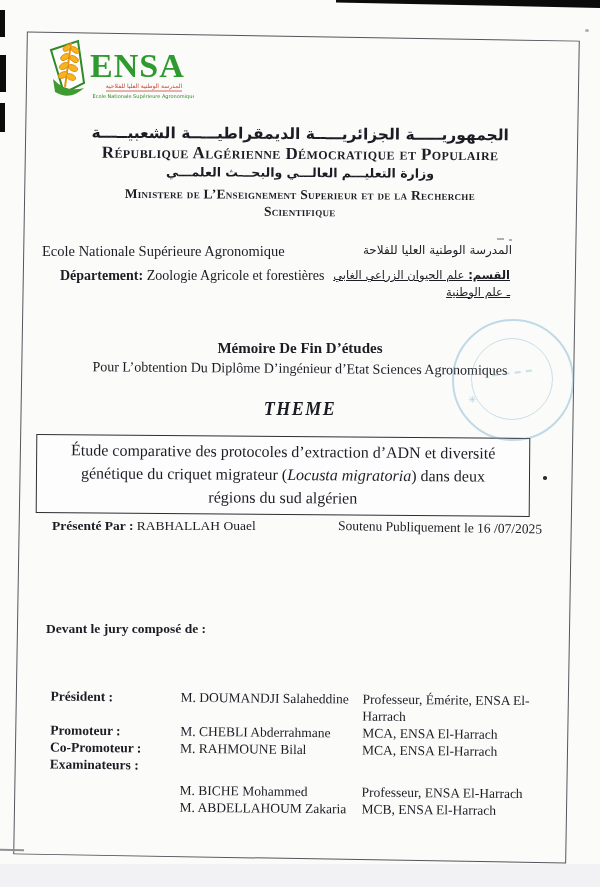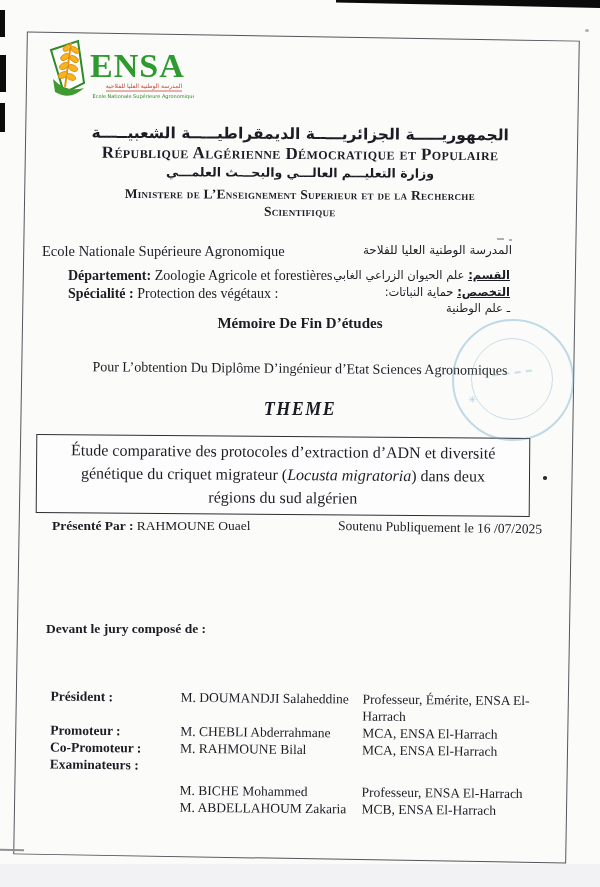--- a/index.html
+++ b/index.html
@@ -22,29 +22,29 @@
   .h-ar1{font-family:"DejaVu Sans",sans-serif;font-weight:700;font-size:15.5px;line-height:20px;}
   .h-fr1{font-weight:700;font-size:17px;font-variant:small-caps;letter-spacing:.4px;line-height:20px;}
   .h-ar2{font-family:"DejaVu Sans",sans-serif;font-weight:700;font-size:12.5px;line-height:17px;}
   .h-fr2{font-weight:700;font-size:13.5px;font-variant:small-caps;letter-spacing:.3px;line-height:17px;margin-top:5px;}
   
   .inst{left:40px;top:243px;width:520px;display:flex;justify-content:space-between;align-items:flex-start;}
   .inst-fr{font-size:14.5px;margin-left:2px;}
   .inst-ar{font-family:"DejaVu Sans",sans-serif;font-size:12px;margin-right:48px;direction:rtl;}
   
   .dept{left:40px;top:267px;width:520px;display:flex;justify-content:space-between;align-items:flex-start;}
-  .dept-fr{margin-left:28px;font-size:14px;line-height:17.5px;}
+  .dept-fr{margin-left:20px;font-size:14px;line-height:17.5px;}
   .dept-fr b{font-weight:700;}
   .dept-opt{padding-left:46px;}
   .dept-ar{direction:rtl;text-align:right;margin-right:50px;font-family:"DejaVu Sans",sans-serif;
-           font-size:11.5px;line-height:16.5px;}
+           font-size:11.5px;line-height:16.5px;text-decoration:underline;}
   .ar-label{font-weight:700;text-decoration:underline;}
   .dept-ar-opt{padding-left:14px;}
   
-  .memoire{left:38px;top:315px;width:524px;text-align:center;font-weight:700;font-size:15px;}
+  .memoire{left:38px;top:340px;width:524px;text-align:center;font-weight:700;font-size:15px;}
   .obtention{left:38px;top:361px;width:524px;text-align:center;font-size:14px;transform:rotate(0.5deg);}
   .theme-h{left:38px;top:399px;width:524px;text-align:center;font-weight:700;font-style:italic;
            font-size:18px;letter-spacing:1.5px;}
   .theme-box{left:36px;top:436px;width:484px;border:1.6px solid #2e2e33;padding:3px 4px 5px;
              text-align:center;font-size:16px;line-height:23px;transform:rotate(0.45deg);background:rgba(255,255,255,.5);}
   .presente{left:52px;top:518px;font-size:13.5px;}
   .presente b{font-weight:700;}
   .soutenu{left:338px;top:520px;width:230px;font-size:13.5px;transform:rotate(1deg);}
   
   .stamp-outer{left:452px;top:319px;width:118px;height:118px;border:2px solid rgba(96,164,198,.38);border-radius:50%;}
@@ -107,40 +107,38 @@
 </div>
 
 <div class="abs inst">
   <div class="inst-fr">Ecole Nationale Supérieure Agronomique</div>
   <div class="inst-ar">المدرسة الوطنية العليا للفلاحة</div>
 </div>
 
 <div class="abs dept">
   <div class="dept-fr">
     <div><b>Département:</b><span> Zoologie Agricole et forestières</span></div>
-    <div><b>Spécialité :</b><span> Protection des végétaux :</span></div>
   </div>
   <div class="dept-ar">
     <div><span class="ar-label">القسم:</span><span> علم الحيوان الزراعي الغابي</span></div>
-    <div><span class="ar-label">التخصص:</span><span> حماية النباتات:</span></div>
     <div class="dept-ar-opt">ـ   علم الوطنية</div>
   </div>
 </div>
 
 <div class="abs memoire">Mémoire De Fin D’études</div>
 <div class="abs obtention">Pour L’obtention Du Diplôme D’ingénieur d’Etat Sciences Agronomiques</div>
 <div class="abs theme-h">THEME</div>
 
 <div class="abs theme-box">
   <div>Étude comparative des protocoles d’extraction d’ADN et diversité</div>
   <div><span>génétique du criquet migrateur (</span><i>Locusta migratoria</i><span>) dans deux</span></div>
   <div>régions du sud algérien</div>
 </div>
 
-<div class="abs presente"><b>Présenté Par :</b><span style="white-space:pre"> RAHMOUNE Ouael</span></div>
+<div class="abs presente"><b>Présenté Par :</b><span style="white-space:pre"> RABHALLAH Ouael</span></div>
 <div class="abs soutenu">Soutenu Publiquement le 16 /07/2025</div>
 
 <div class="abs stamp-outer"></div>
 <div class="abs stamp-inner"></div>
 <div class="abs stamp-squiggle"></div>
 <div class="abs stamp-star">✳</div>
 
 <div class="abs jury-intro">Devant le jury composé de :</div>
 <div class="abs jury">
   <div class="lbl">Président :</div>

